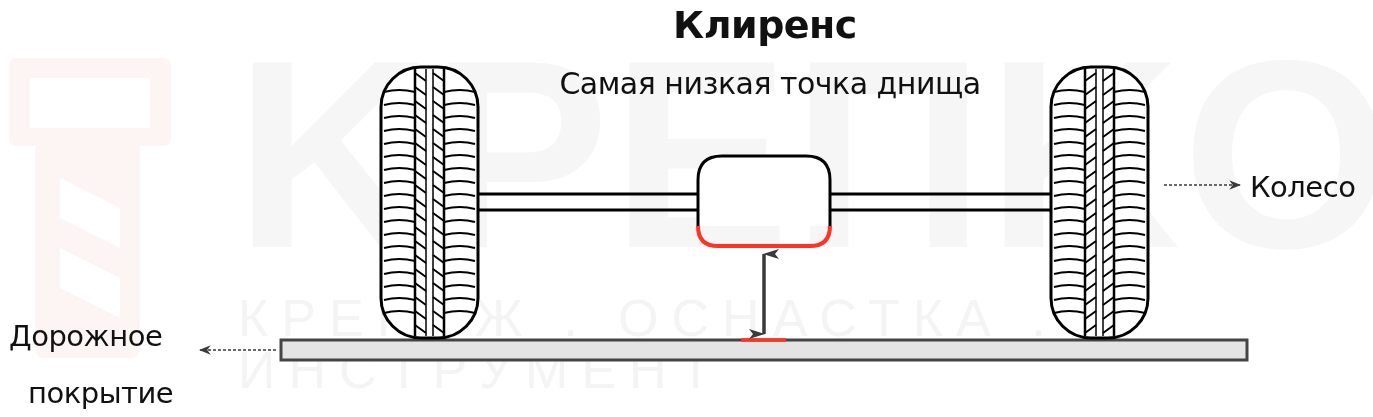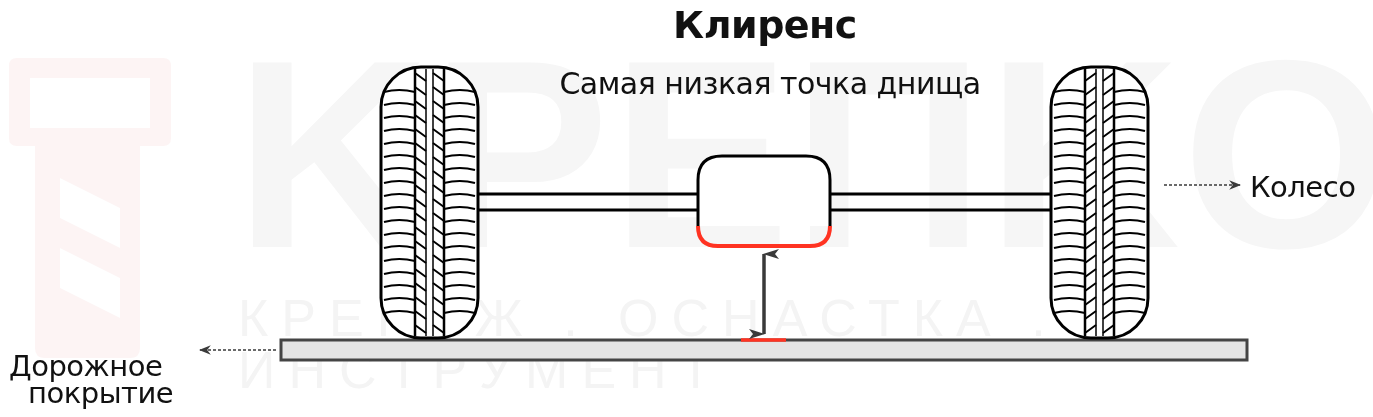--- a/index.html
+++ b/index.html
@@ -86,14 +86,14 @@
 
   <line x1="1164" y1="185" x2="1240" y2="185" stroke="#3a3a3a" stroke-width="1.5" stroke-dasharray="3 2" marker-end="url(#dash-arrow)"></line>
   <line x1="276" y1="350" x2="200" y2="350" stroke="#3a3a3a" stroke-width="1.5" stroke-dasharray="3 2" marker-end="url(#dash-arrow)"></line>
 </svg>
 
 <div class="title">Клиренс</div>
 <div class="subtitle">
   <div>Самая низкая точка днища</div>
 </div>
 <div class="label" style="left:1250px;top:164px">Колесо</div>
-<div class="label" style="left:9px;top:343px">Дорожное</div>
+<div class="label" style="left:9px;top:313px">Дорожное</div>
 <div class="label" style="left:28px;top:370px">покрытие</div>
 
 </body></html>

